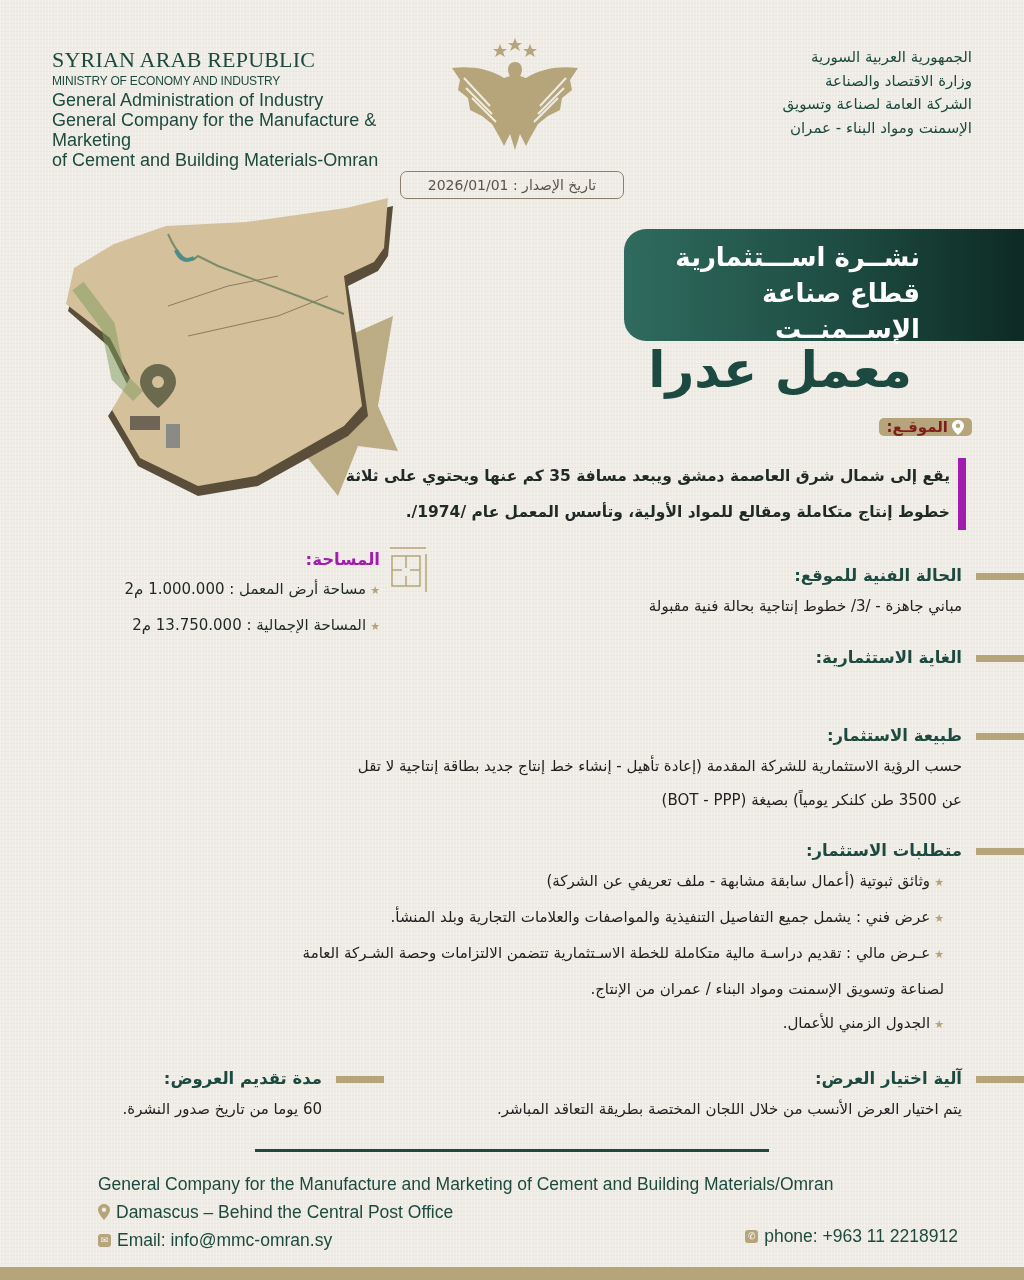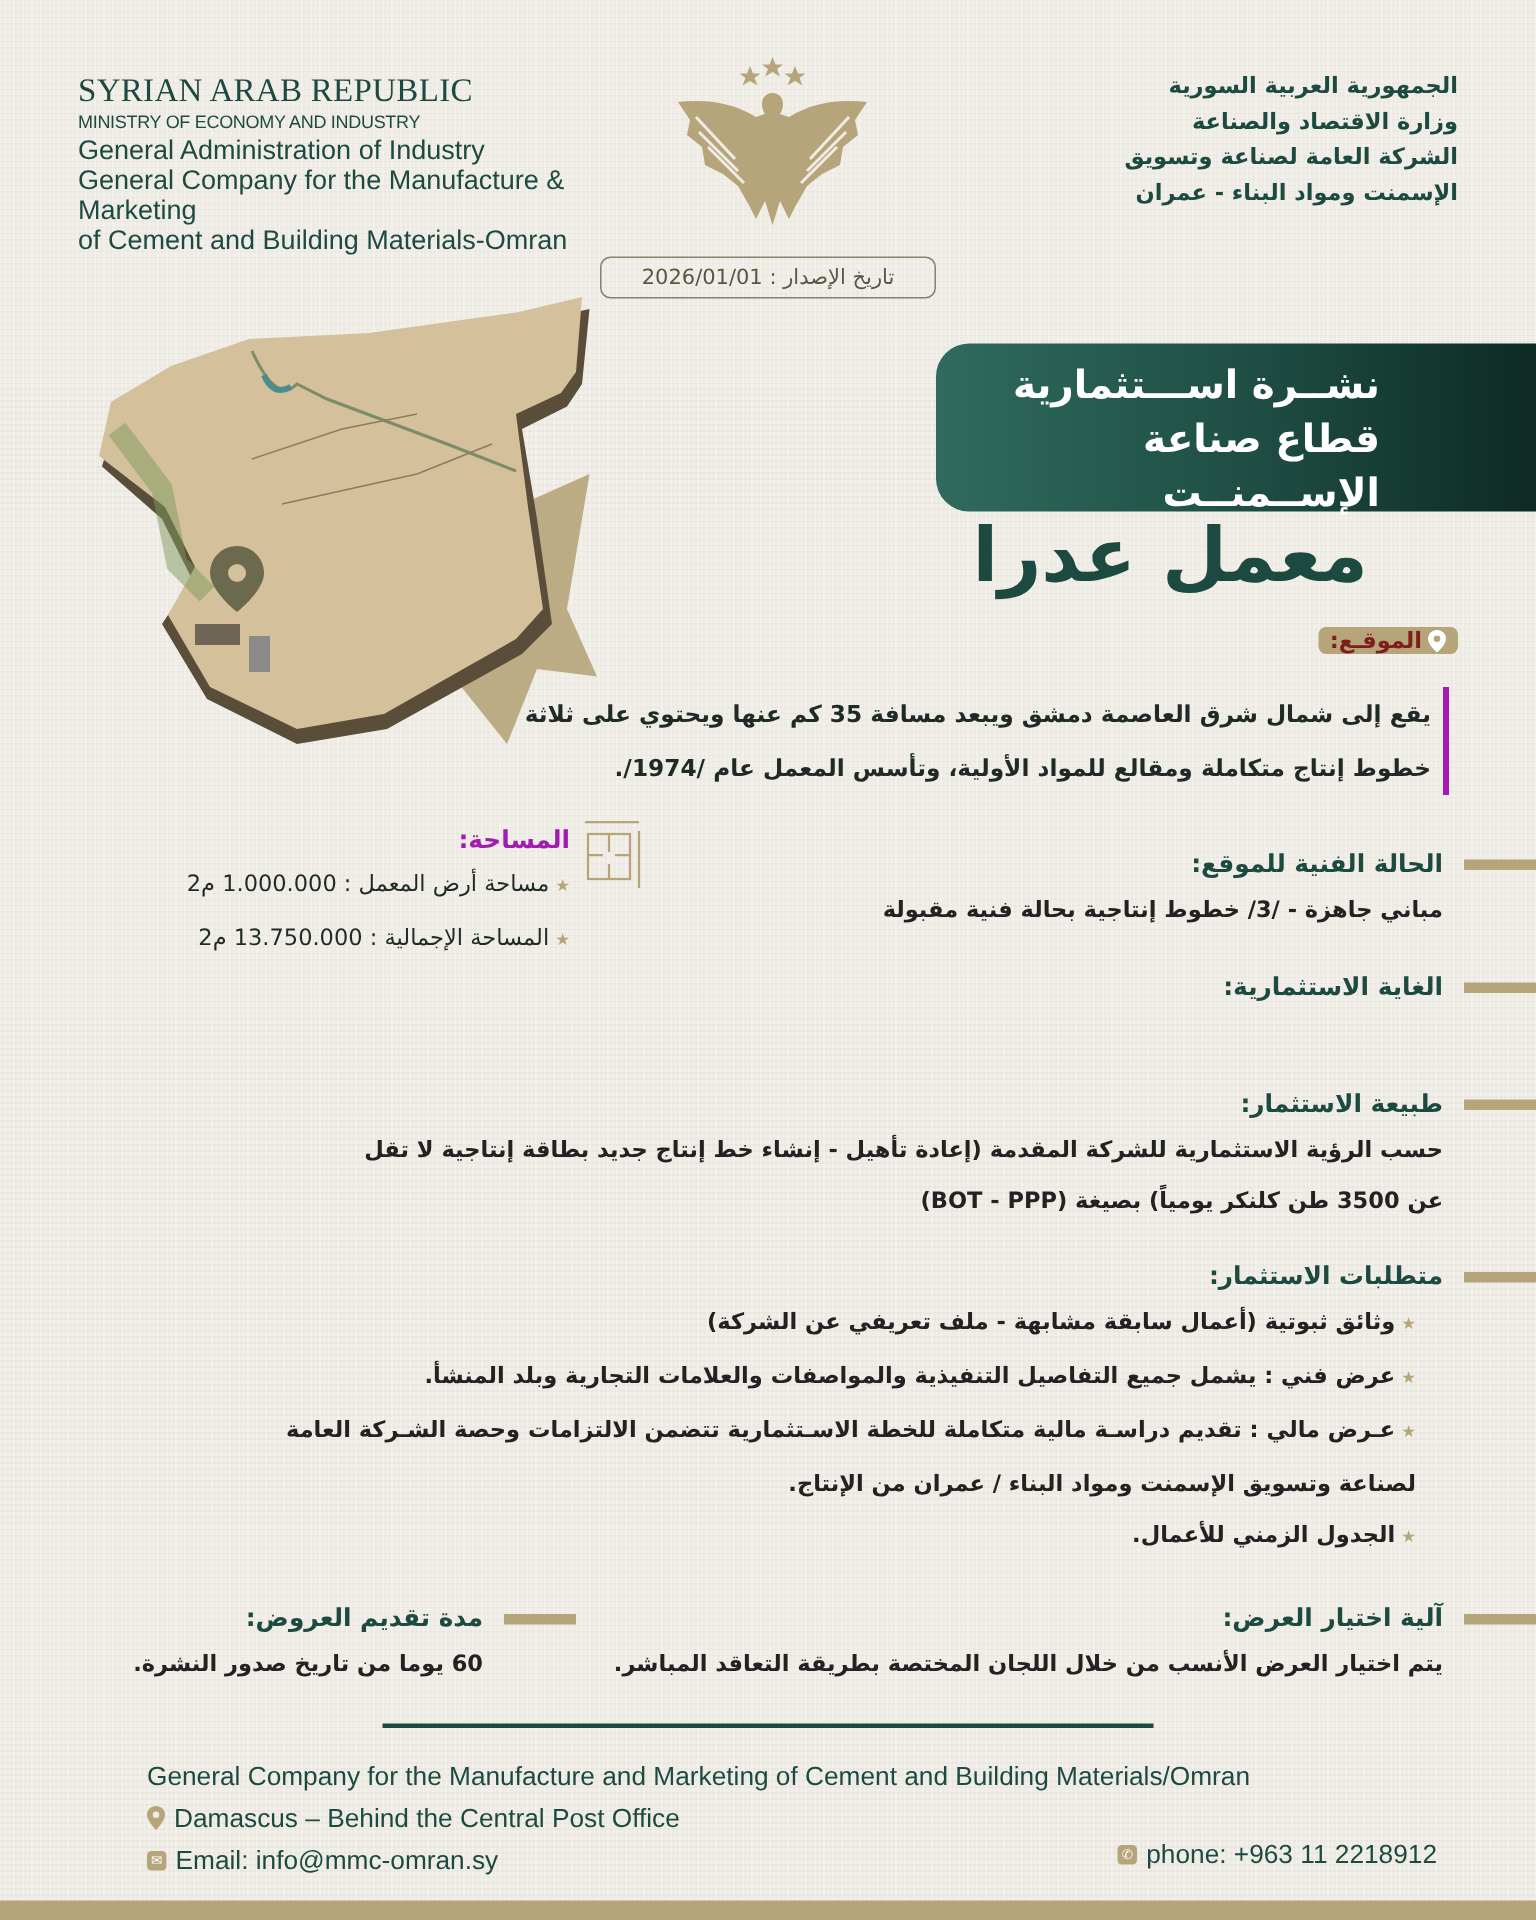--- a/index.html
+++ b/index.html
@@ -6,37 +6,37 @@
   body{width:1024px;height:1280px;position:relative;overflow:hidden;
     background:#efece5;
     background-image:repeating-linear-gradient(90deg,rgba(255,255,255,0.25) 0 1px,transparent 1px 3px),
                      repeating-linear-gradient(0deg,rgba(0,0,0,0.025) 0 1px,transparent 1px 4px);
     font-family:"DejaVu Sans",sans-serif;color:#1f2a26;}
   .abs{position:absolute;}
   .en-head{left:52px;top:48px;width:360px;color:#1d4a40;font-family:"Liberation Sans",sans-serif;}
   .en-head .l1{font-family:"Liberation Serif",serif;font-size:22px;letter-spacing:0.2px;line-height:24px;}
   .en-head .l2{font-size:12px;line-height:18px;letter-spacing:-0.2px;}
   .en-head .l3{font-size:18px;line-height:20px;}
-  .ar-head{right:52px;top:46px;width:300px;direction:rtl;text-align:right;color:#1d4a40;font-size:15px;font-weight:bold;line-height:23.5px;}
+  .ar-head{right:52px;top:46px;width:300px;direction:rtl;text-align:right;color:#1d4a40;font-size:15px;font-weight:normal;line-height:23.5px;}
   .eagle{left:440px;top:28px;width:150px;height:125px;}
   .date-box{left:400px;top:171px;width:222px;height:26px;border:1.5px solid #8a806c;border-radius:7px;direction:rtl;
     text-align:center;font-size:14px;line-height:26px;color:#5b5547;}
   .map{left:48px;top:196px;width:370px;height:300px;}
   .banner{left:624px;top:229px;width:400px;height:112px;border-radius:22px 0 0 22px;
     background:linear-gradient(90deg,#2f6b5e 0%,#1e4c42 55%,#0d2a23 100%);direction:rtl;color:#fff;
     padding-right:104px;box-sizing:border-box;font-weight:bold;font-size:26px;line-height:36px;padding-top:10px;text-align:right;}
   .title{right:112px;top:340px;direction:rtl;font-size:50px;font-weight:bold;color:#1d4a40;line-height:60px;}
   .loc-tag{right:52px;top:418px;height:18px;background:#b6a57a;color:#7f1d1d;border-radius:5px;direction:rtl;
     font-weight:bold;font-size:15px;line-height:26px;padding:0 8px;display:flex;align-items:center;gap:4px;}
   .loc-text{right:58px;top:458px;width:660px;direction:rtl;text-align:right;font-size:15.5px;font-weight:bold;line-height:36px;
-    border-right:4px solid #a21caf;padding-right:8px;}
+    border-right:8px solid #a21caf;padding-right:8px;}
   .section{position:absolute;right:62px;direction:rtl;text-align:right;}
   .section .bar{position:absolute;right:-62px;top:10px;width:48px;height:7px;background:#b6a57a;}
   .section .h{font-size:16.5px;font-weight:bold;color:#1d4a40;line-height:26px;}
-  .section .t{font-size:15px;font-weight:bold;color:#222;line-height:34px;}
+  .section .t{font-size:15px;font-weight:normal;color:#222;line-height:34px;}
   .star{color:#b6a57a;font-size:11px;margin-left:4px;}
   .area{left:80px;top:548px;width:300px;direction:rtl;text-align:right;}
   .area .h{font-size:16.5px;font-weight:bold;color:#a21caf;line-height:24px;}
   .area .t{font-size:15px;font-weight:normal;line-height:34px;}
   .area-icon{left:388px;top:546px;width:40px;height:48px;}
   .divider{left:255px;top:1149px;width:514px;height:3px;background:#1d4a40;}
   .footer{left:98px;top:1170px;width:860px;font-family:"Liberation Sans",sans-serif;color:#1d4a40;font-size:17.5px;}
   .footer .row{line-height:28px;display:flex;align-items:center;gap:6px;}
   .foot-icon{display:inline-block;width:13px;height:13px;background:#b6a57a;border-radius:3px;color:#fff;font-size:9px;text-align:center;line-height:13px;}
   .phone{position:absolute;right:0;top:56px;display:flex;align-items:center;gap:6px;}

